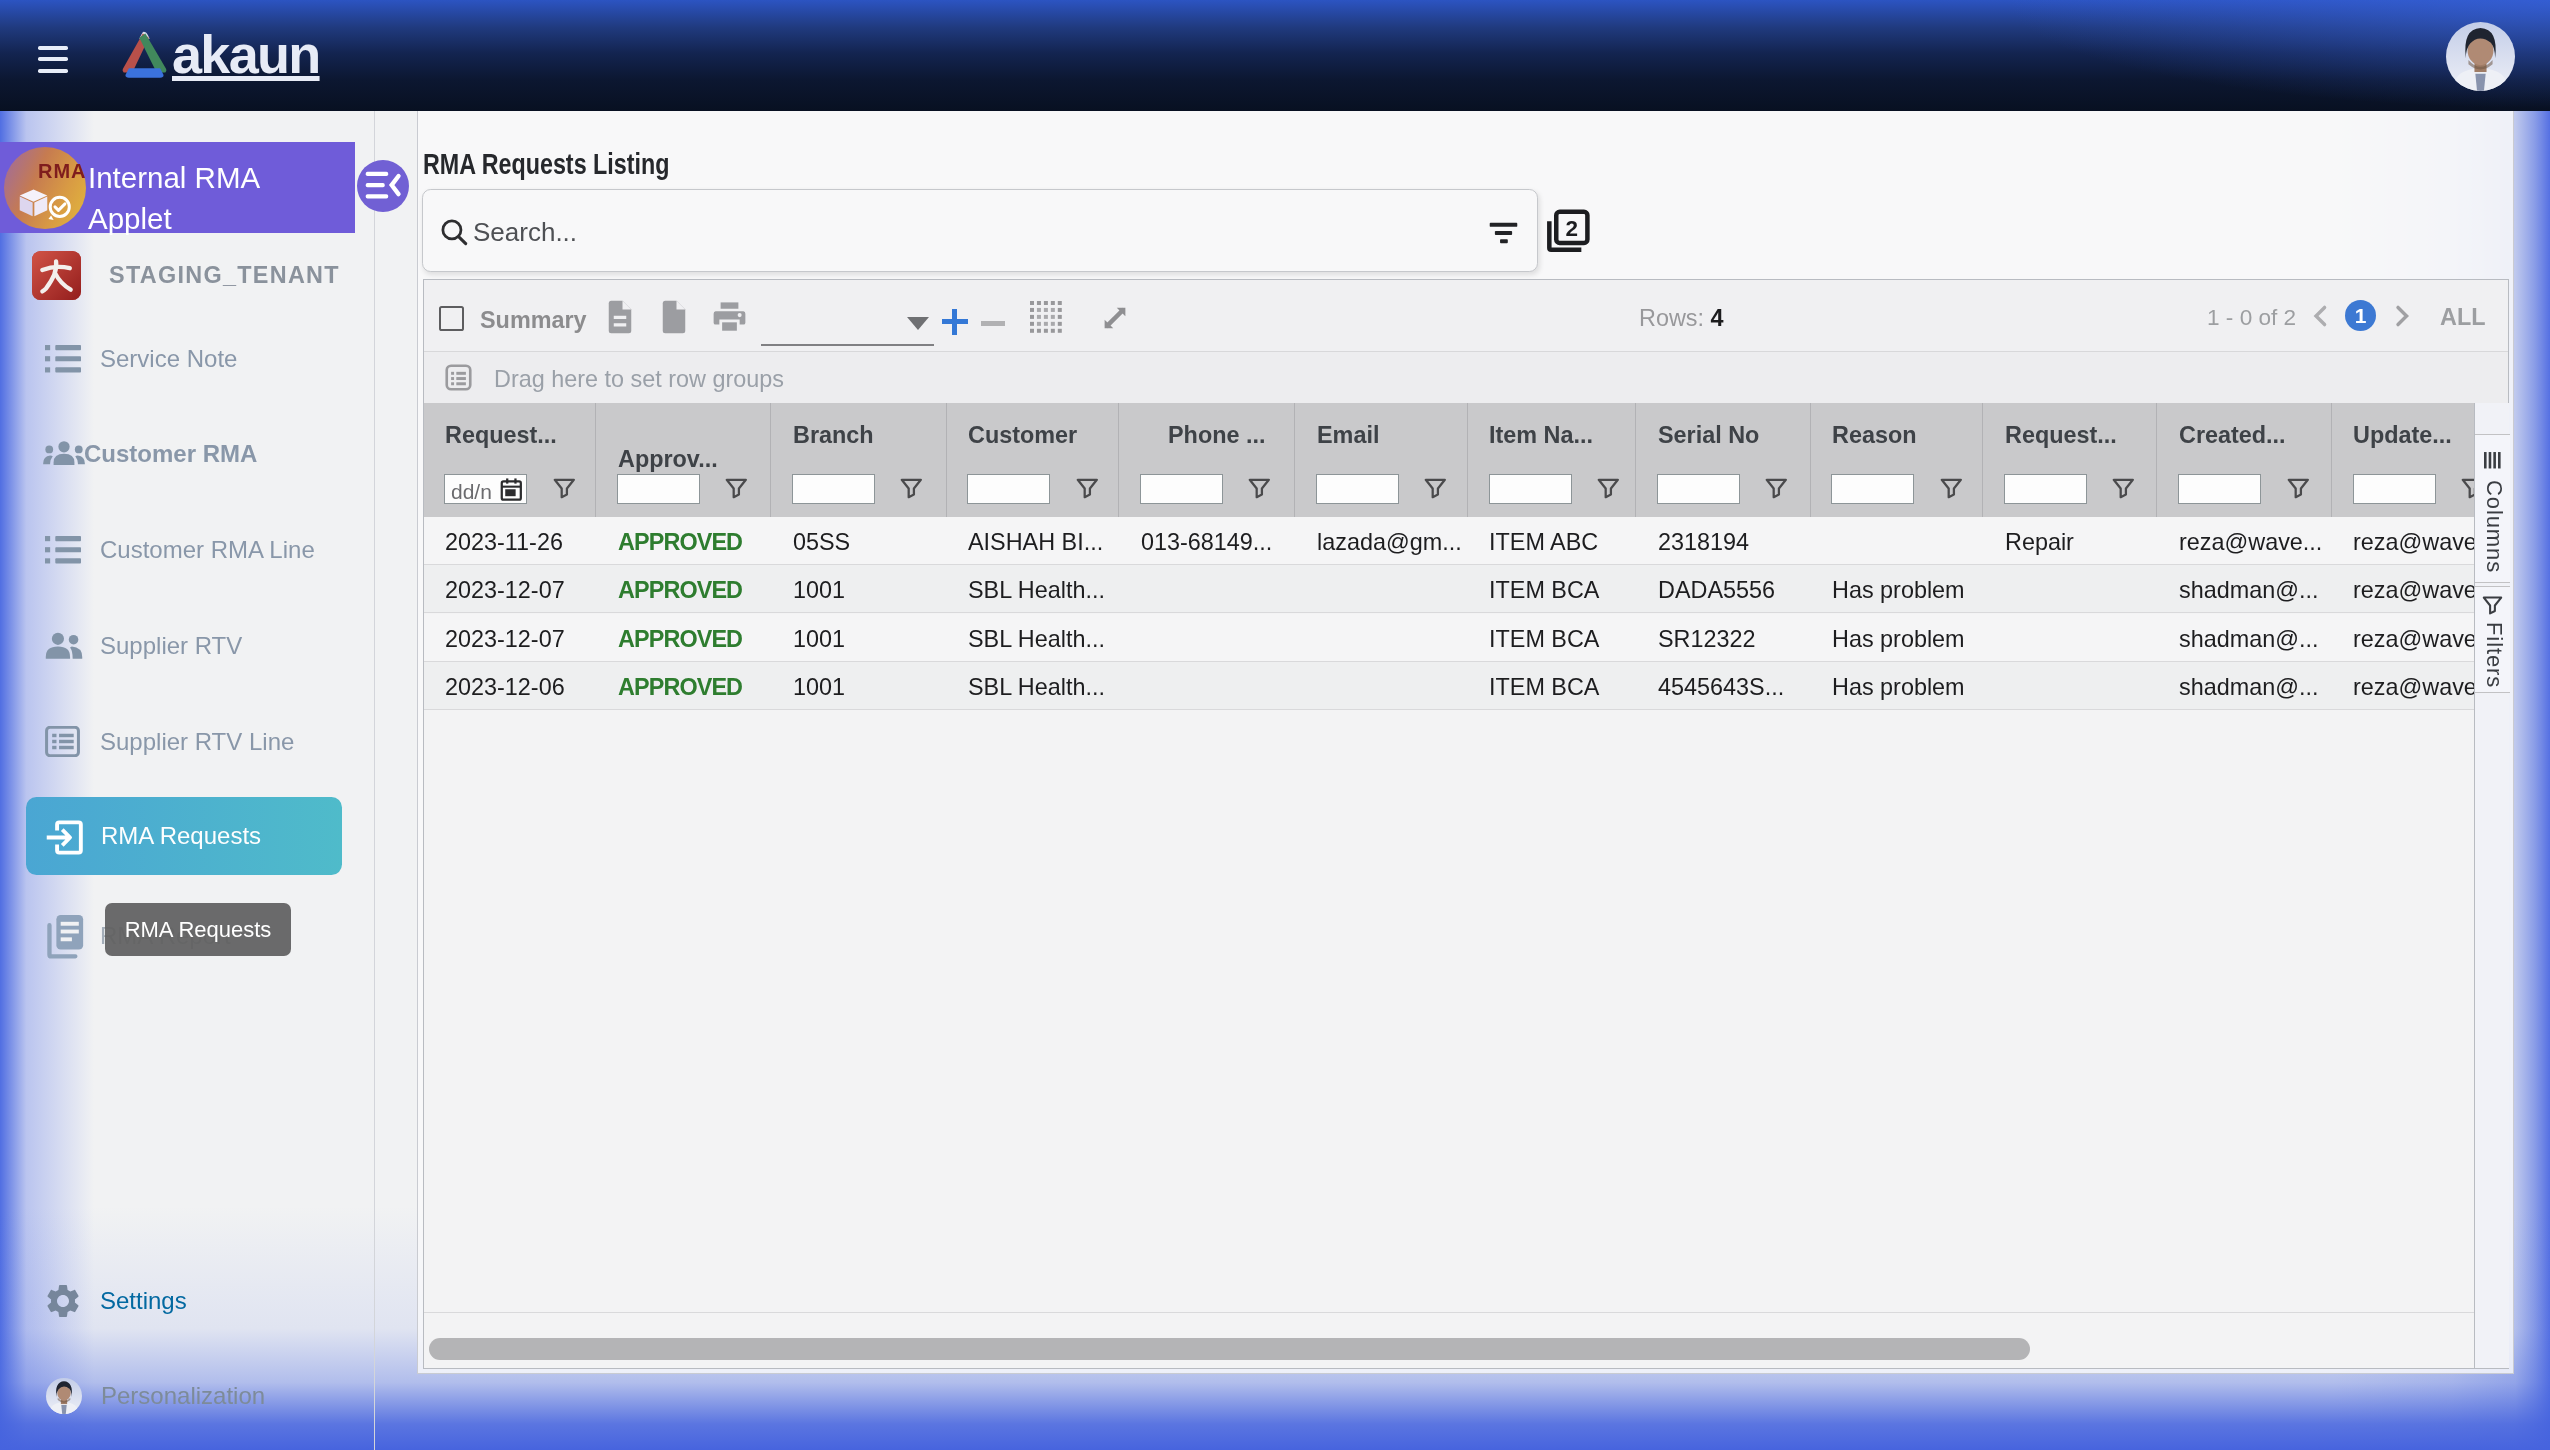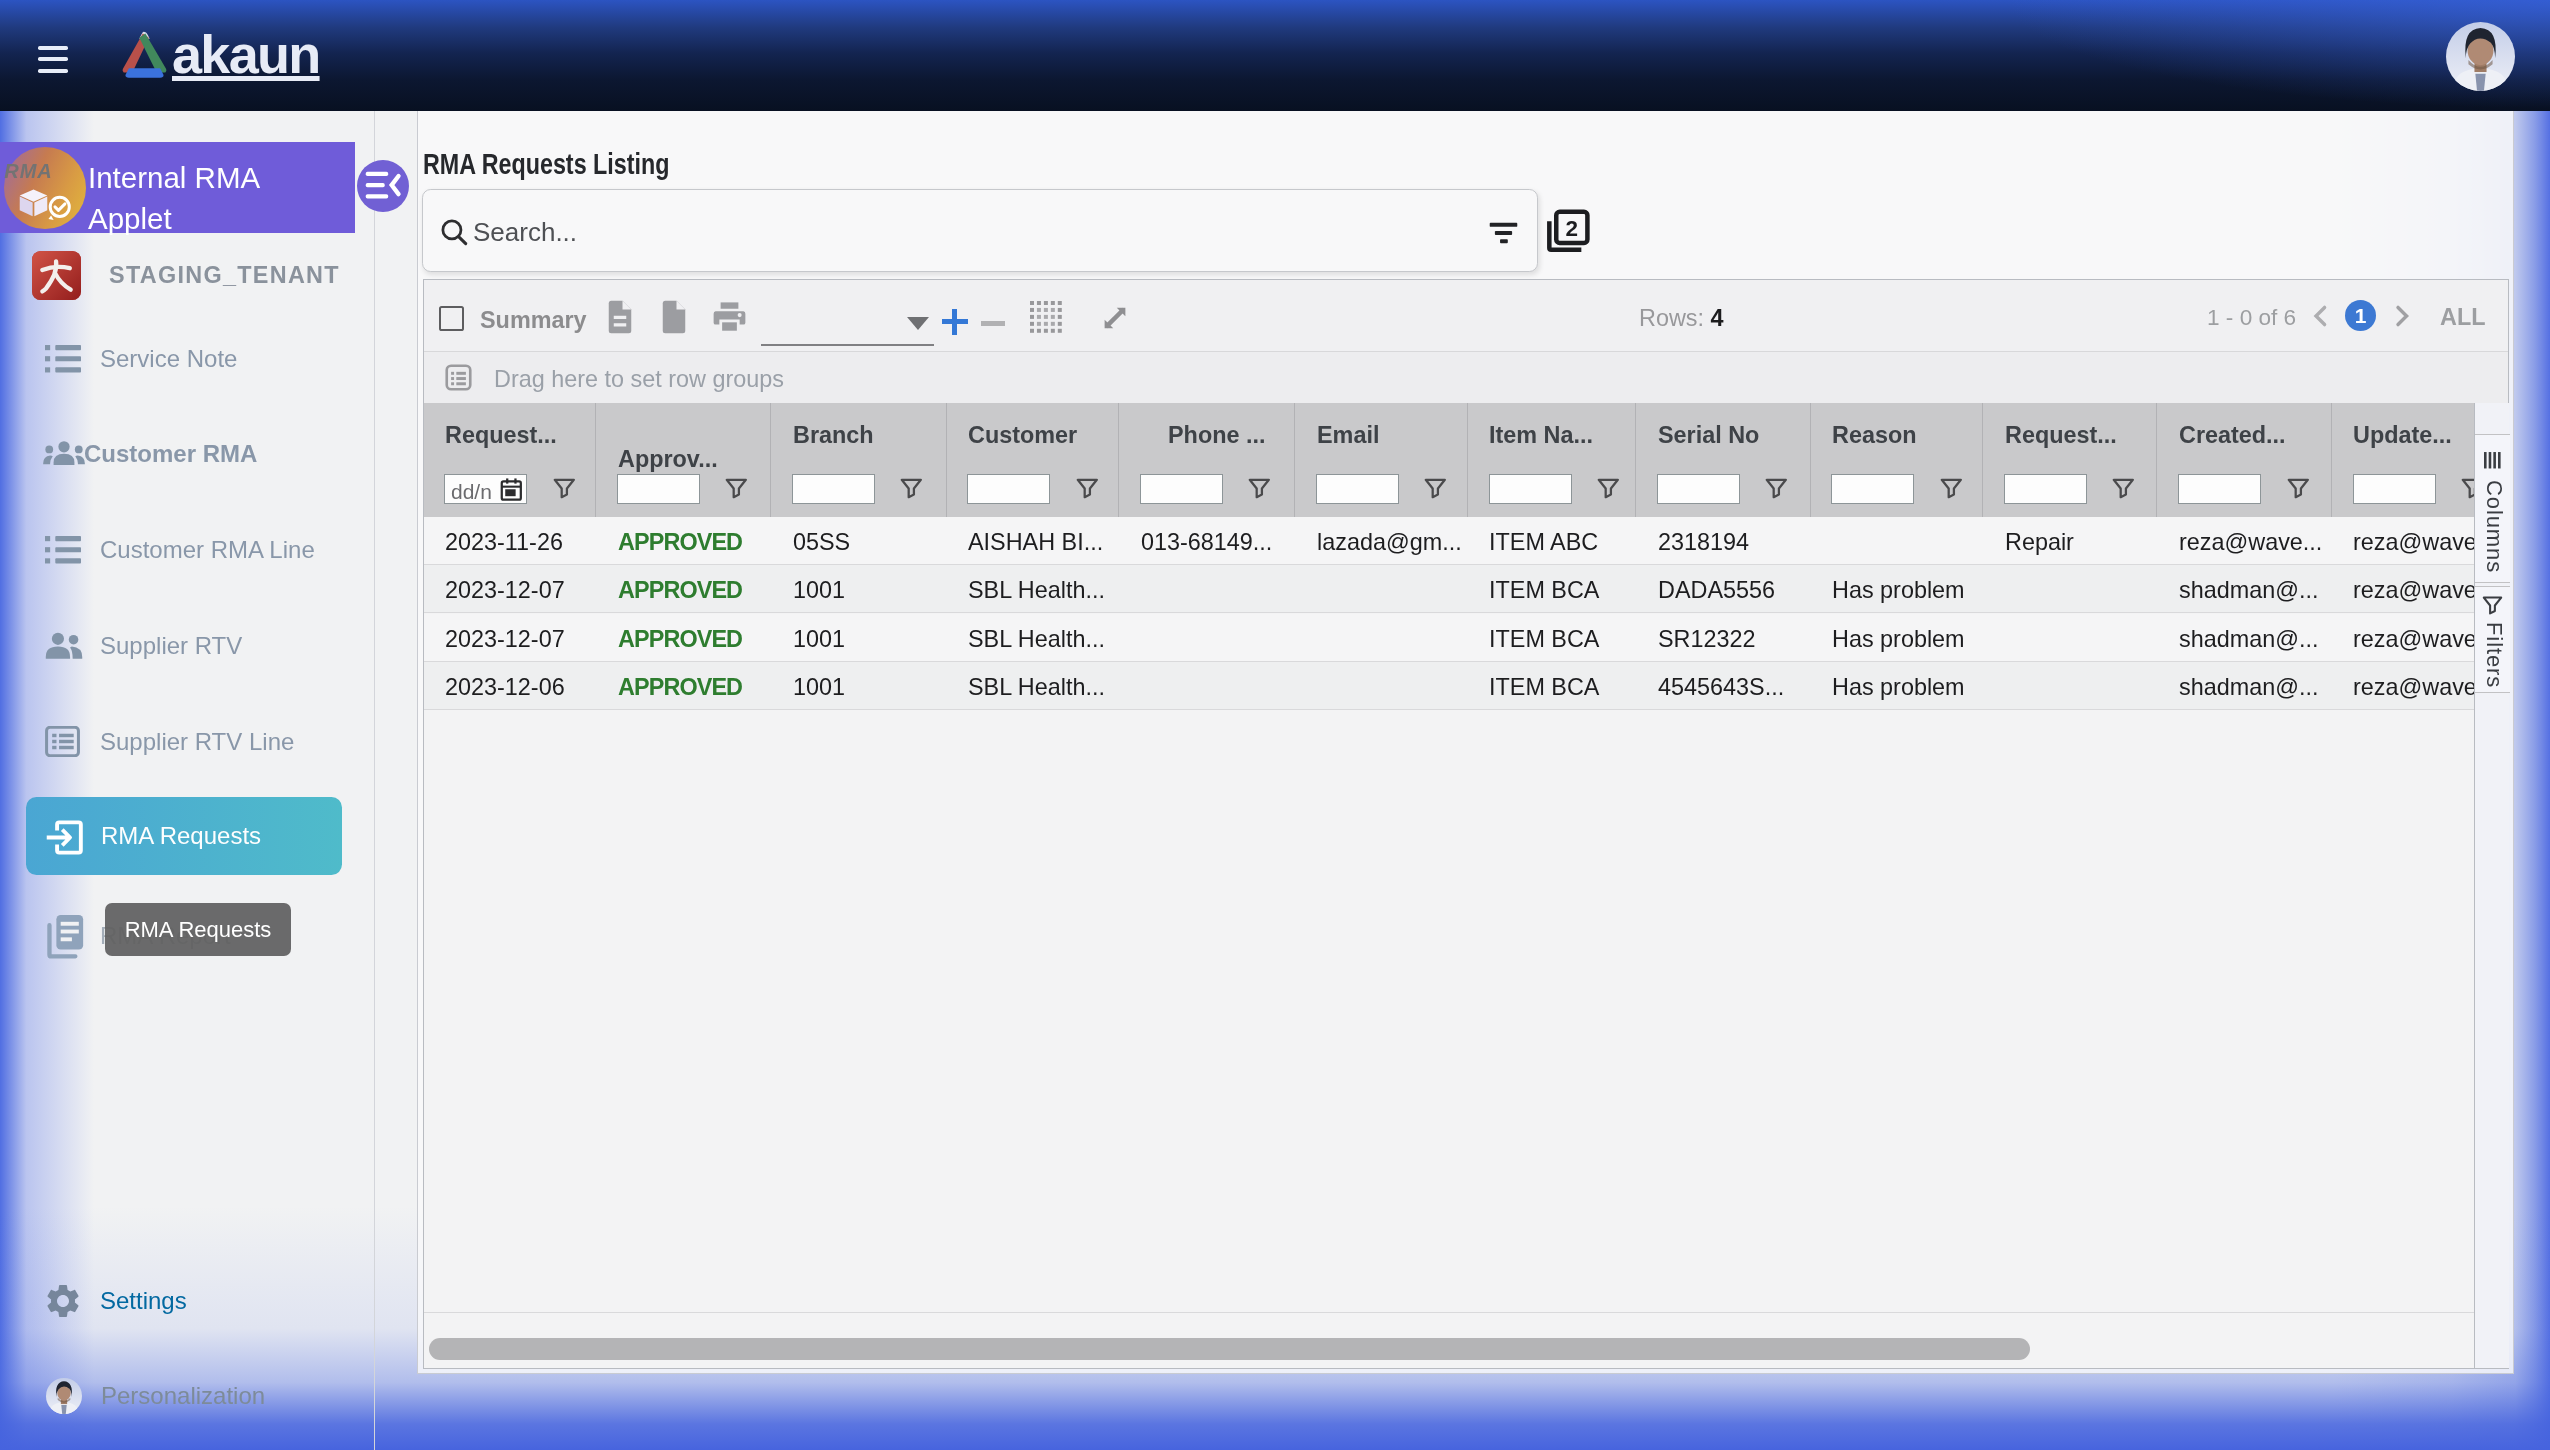--- a/index.html
+++ b/index.html
@@ -15,21 +15,21 @@
 .topbar{left:0;top:0;width:2550px;height:111px;
  background:linear-gradient(180deg,#2c54c2 0%,#203a7e 25%,#132450 48%,#0c1731 72%,#081021 100%);}
 .hline{background:#e8edf8;height:4.3px;width:29.5px;border-radius:1.7px;}
 .akaun{left:172px;top:22.6px;color:#e7ebf6;font-size:54px;font-weight:bold;letter-spacing:-1.7px;text-decoration:underline;}
 
 .sidebar{left:0;top:111px;width:374px;height:1339px;border-right:0.9px solid #d3d5da;}
 .banner{left:0;top:142px;width:355px;height:91px;background:#6f5cd9;}
 .bannertxt{left:88px;top:157px;color:#fff;font-size:29.5px;line-height:41px;font-weight:500;}
 .rmacirc{left:4.3px;top:147px;width:82px;height:82px;border-radius:50%;
  background:linear-gradient(115deg,#9b6aa6 0%,#c67b50 38%,#d89a44 68%,#e2b93c 100%);}
-.rmatxt{left:0;top:14px;width:82px;text-align:left;color:#737373;font-weight:bold;font-size:20px;letter-spacing:0.9px;font-style:italic;}
+.rmatxt{left:0;top:14px;width:82px;text-align:right;color:#7f1d1d;font-weight:bold;font-size:20px;letter-spacing:0.9px;}
 .collcirc{left:357px;top:160px;width:52px;height:52px;border-radius:50%;background:#7160d4;}
 .sitem{color:#8997a9;font-size:24px;}
 .active{left:26px;top:797px;width:316px;height:78px;border-radius:10.4px;
  background:linear-gradient(90deg,#4aa6d3,#4fbbca);}
 .tooltip{left:105px;top:903px;width:186px;height:53px;border-radius:7px;background:rgba(96,96,96,.93);
  color:#fff;font-size:22px;text-align:center;line-height:53px;}
 
 .card{left:417px;top:111px;width:2097px;height:1263px;background:rgba(249,249,250,.82);
  border:0.9px solid #c9cbd1;border-top:none;box-sizing:border-box;}
 .title{left:423px;top:147px;font-size:29.5px;font-weight:bold;color:#26282c;transform:scaleX(.79);transform-origin:0 0;white-space:nowrap;}
@@ -273,21 +273,21 @@
       <rect x="16" y="32" width="4.6" height="4.6" fill="#98989b"></rect>
       <rect x="24" y="32" width="4.6" height="4.6" fill="#98989b"></rect>
       <rect x="32" y="32" width="4.6" height="4.6" fill="#98989b"></rect>
     </svg>
 <svg class="abs" style="left:1096px;top:299px;" width="38" height="38" viewBox="0 0 44 44">
 <path d="M12 32 L32 12" stroke="#8f8f92" stroke-width="5"></path>
 <path d="M24 10 L34 10 L34 20 Z" fill="#8f8f92"></path>
 <path d="M10 24 L10 34 L20 34 Z" fill="#8f8f92"></path>
 </svg>
 <div class="abs" style="left:1639px;top:305px;font-size:23.4px;color:#98989b;">Rows: <span style="color:#1c1c1e;font-weight:bold;">4</span></div>
-<div class="abs pagtxt" style="left:2207px;top:305px;">1 - 0 of 6</div>
+<div class="abs pagtxt" style="left:2207px;top:305px;">1 - 0 of 2</div>
 <svg class="abs" style="left:2309px;top:304px;" width="22.6" height="24" viewBox="0 0 26 28">
 <path d="M18 4 L8 14 L18 24" fill="none" stroke="#adadb0" stroke-width="4" stroke-linecap="round"></path>
     </svg>
 <div class="abs" style="left:2345px;top:300px;width:31px;height:31px;border-radius:50%;background:#3d79d3;color:#fff;font-size:21px;font-weight:bold;text-align:center;line-height:31px;">1</div>
 <svg class="abs" style="left:2391px;top:304px;" width="22.6" height="24" viewBox="0 0 26 28">
 <path d="M8 4 L18 14 L8 24" fill="none" stroke="#a0a0a3" stroke-width="4" stroke-linecap="round"></path>
     </svg>
 <div class="abs" style="left:2440px;top:304px;font-size:23.4px;font-weight:bold;color:#9c9ea1;">ALL</div>
 <div class="abs dragrow"></div>
 <svg class="abs" style="left:445px;top:364px;" width="27" height="27" viewBox="0 0 31 31">

